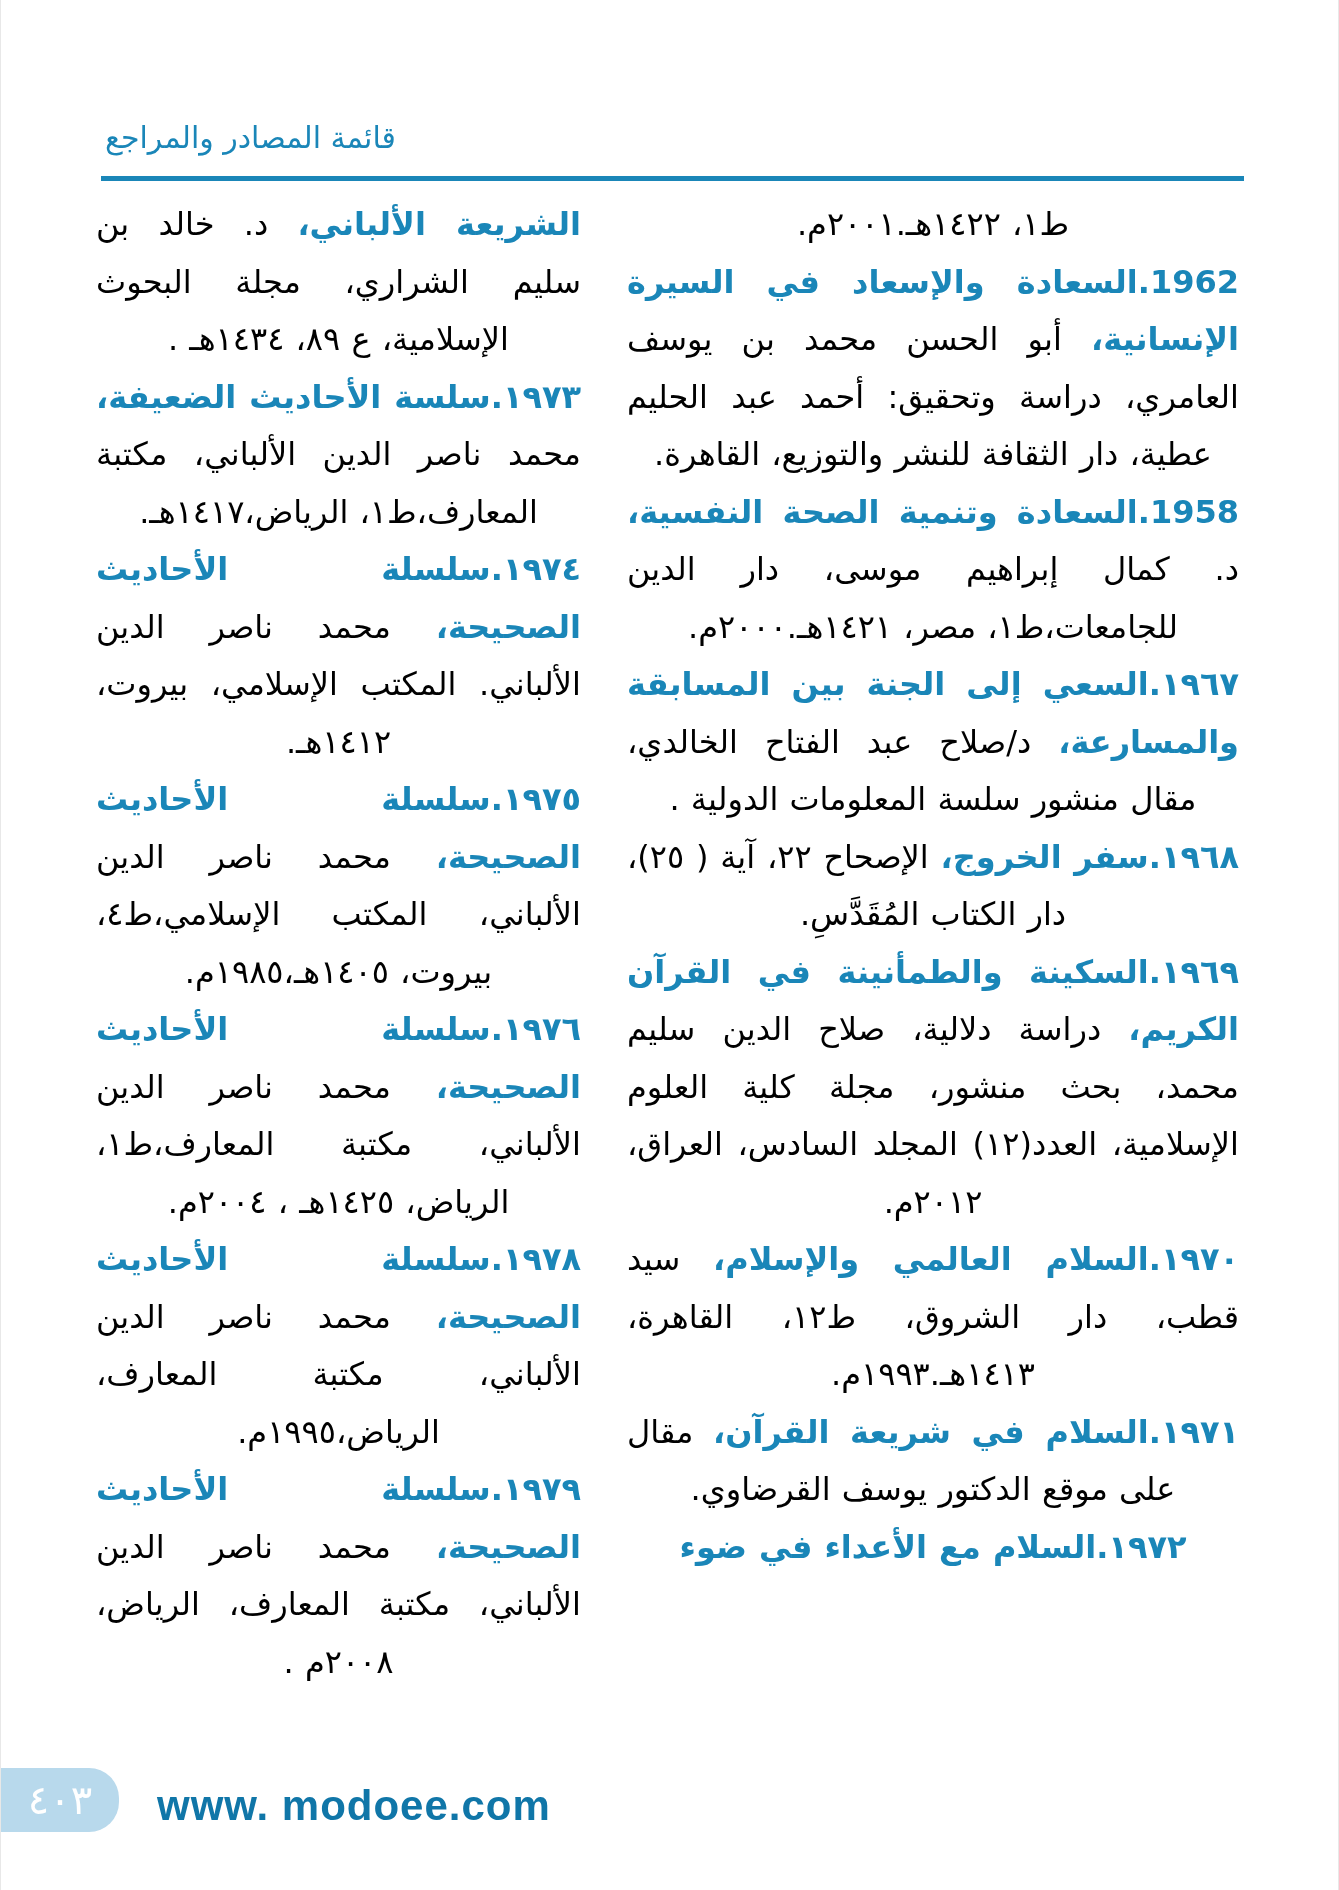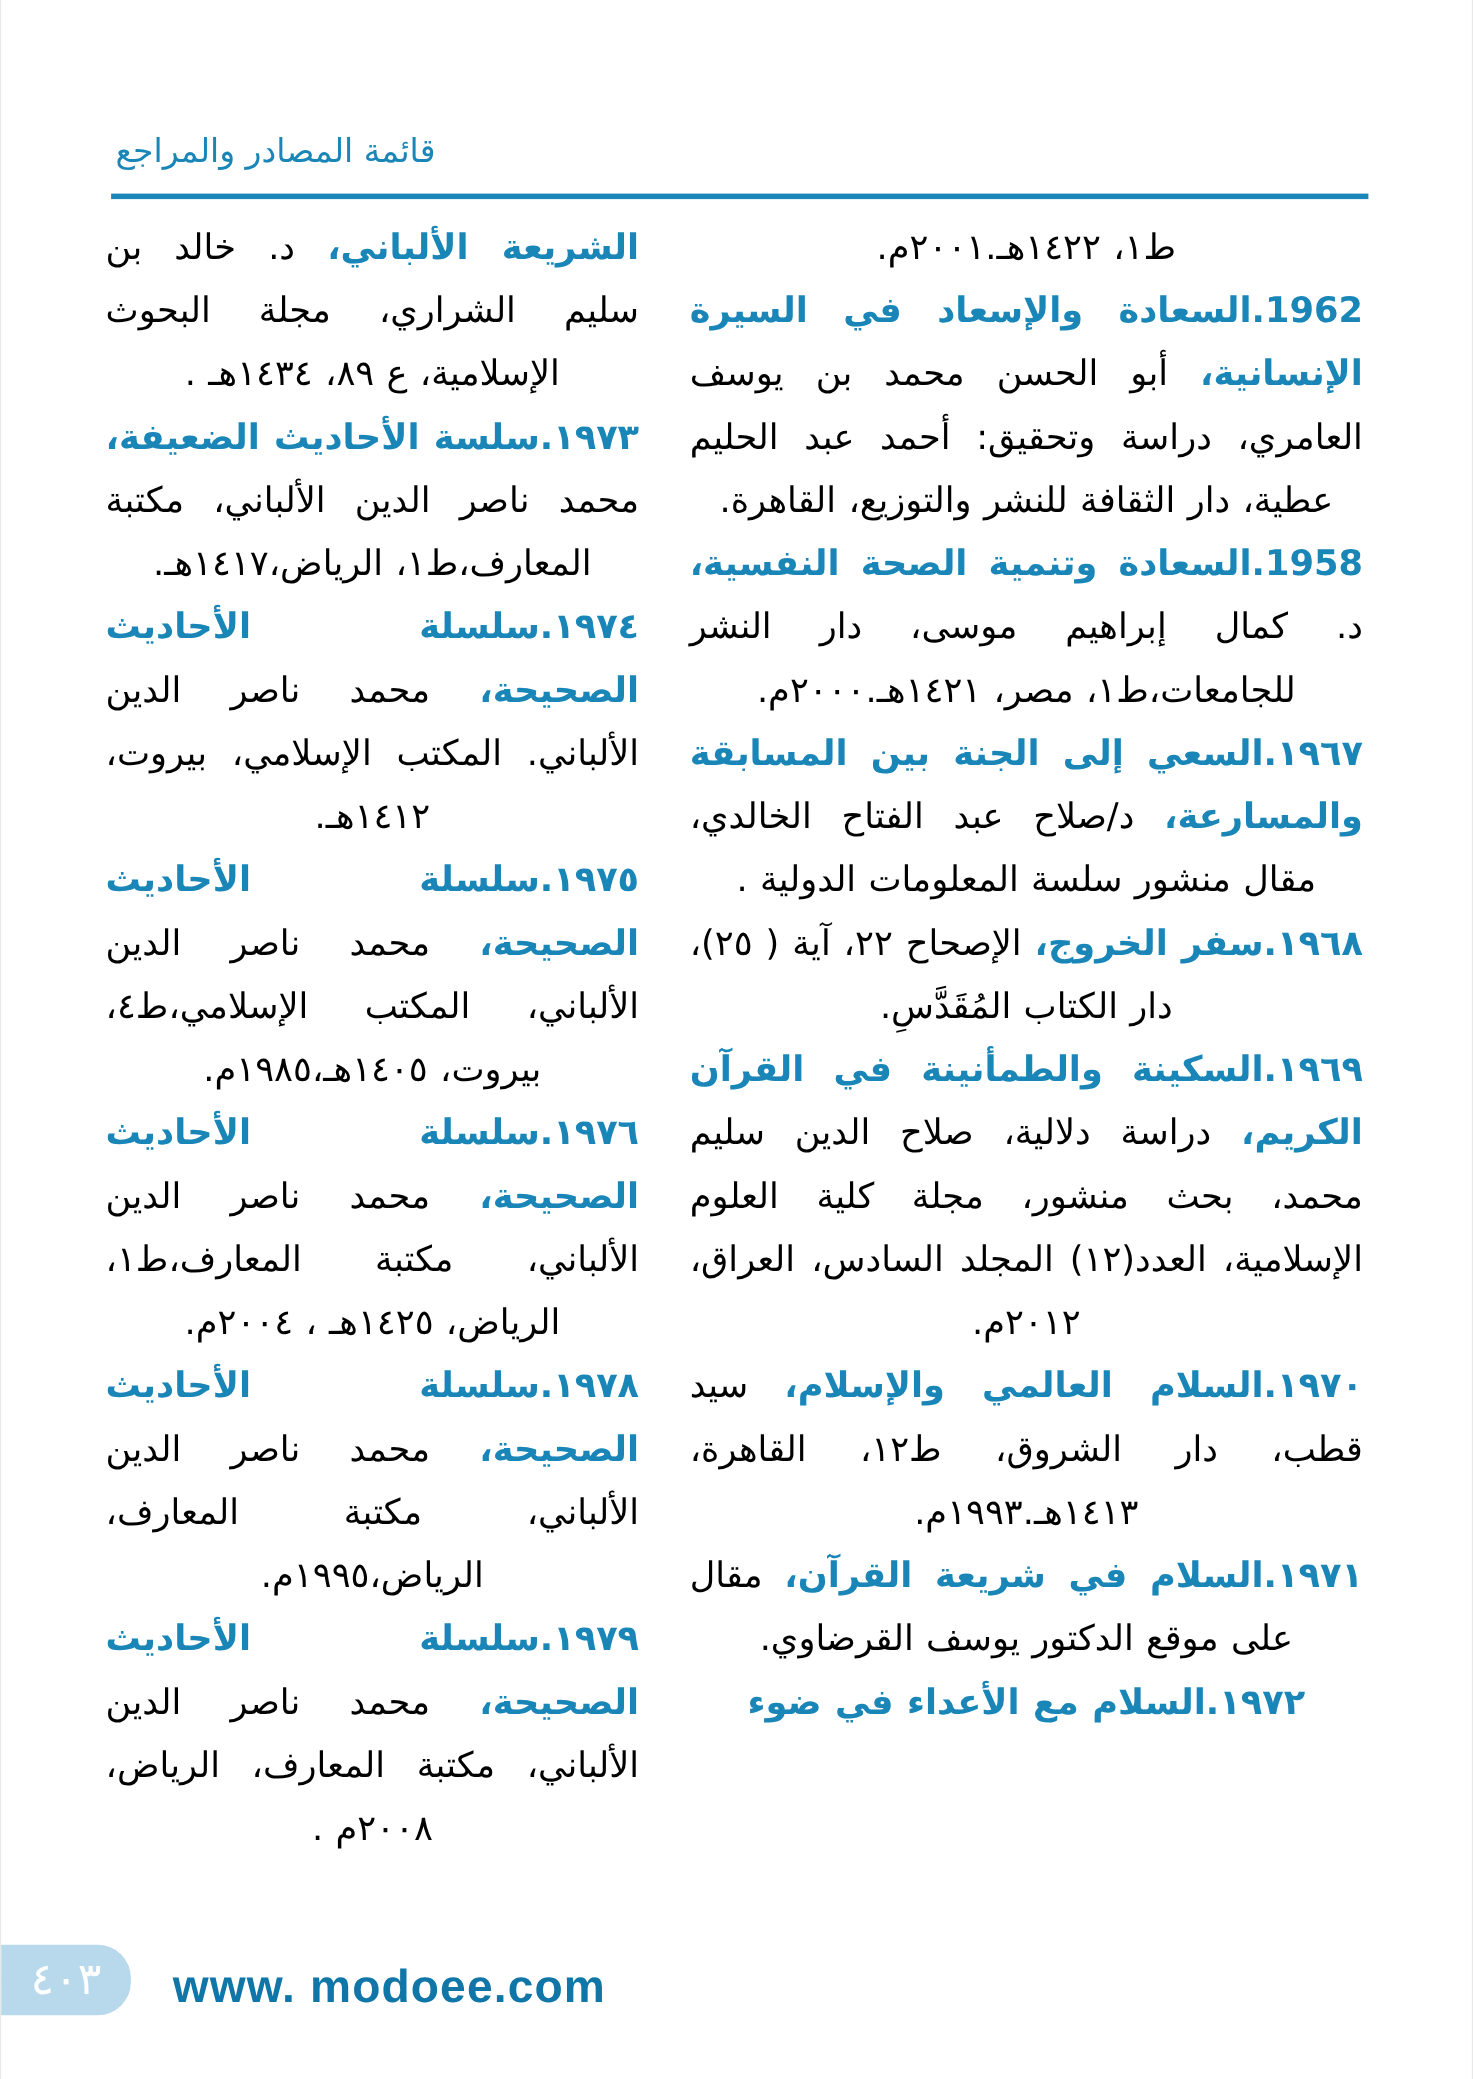--- a/index.html
+++ b/index.html
@@ -76,21 +76,21 @@
   <div class="header-title">قائمة المصادر والمراجع</div>
 
   <div class="header-rule"></div>
 
   <div class="content">
     <div class="col col-first">
     <p class="entry"><span class="accent"><span></span><span></span><span></span></span><span class="rest"> ط١، ١٤٢٢هـ.٢٠٠١م.</span></p>
 
     <p class="entry"><span class="accent"><span>1962</span><span>.</span><span>السعادة والإسعاد في السيرة الإنسانية،</span></span><span class="rest"> أبو الحسن محمد بن يوسف العامري، دراسة وتحقيق: أحمد عبد الحليم عطية، دار الثقافة للنشر والتوزيع، القاهرة.</span></p>
 
-    <p class="entry"><span class="accent"><span>1958</span><span>.</span><span>السعادة وتنمية الصحة النفسية،</span></span><span class="rest"> د. كمال إبراهيم موسى، دار النشر للجامعات،ط١، مصر، ١٤٢١هـ.٢٠٠٠م.</span></p>
+    <p class="entry"><span class="accent"><span>1958</span><span>.</span><span>السعادة وتنمية الصحة النفسية،</span></span><span class="rest"> د. كمال إبراهيم موسى، دار الدين للجامعات،ط١، مصر، ١٤٢١هـ.٢٠٠٠م.</span></p>
 
     <p class="entry"><span class="accent"><span>١٩٦٧</span><span>.</span><span>السعي إلى الجنة بين المسابقة والمسارعة،</span></span><span class="rest"> د/صلاح عبد الفتاح الخالدي، مقال منشور سلسة المعلومات الدولية .</span></p>
 
     <p class="entry"><span class="accent"><span>١٩٦٨</span><span>.</span><span>سفر الخروج،</span></span><span class="rest"> الإصحاح ٢٢، آية ( ٢٥)، دار الكتاب المُقَدَّسِ.</span></p>
 
     <p class="entry"><span class="accent"><span>١٩٦٩</span><span>.</span><span>السكينة والطمأنينة في القرآن الكريم،</span></span><span class="rest"> دراسة دلالية، صلاح الدين سليم محمد، بحث منشور، مجلة كلية العلوم الإسلامية، العدد(١٢) المجلد السادس، العراق، ٢٠١٢م.</span></p>
 
     <p class="entry"><span class="accent"><span>١٩٧٠</span><span>.</span><span>السلام العالمي والإسلام،</span></span><span class="rest"> سيد قطب، دار الشروق، ط١٢، القاهرة، ١٤١٣هـ.١٩٩٣م.</span></p>
 
     <p class="entry"><span class="accent"><span>١٩٧١</span><span>.</span><span>السلام في شريعة القرآن،</span></span><span class="rest"> مقال على موقع الدكتور يوسف القرضاوي.</span></p>

